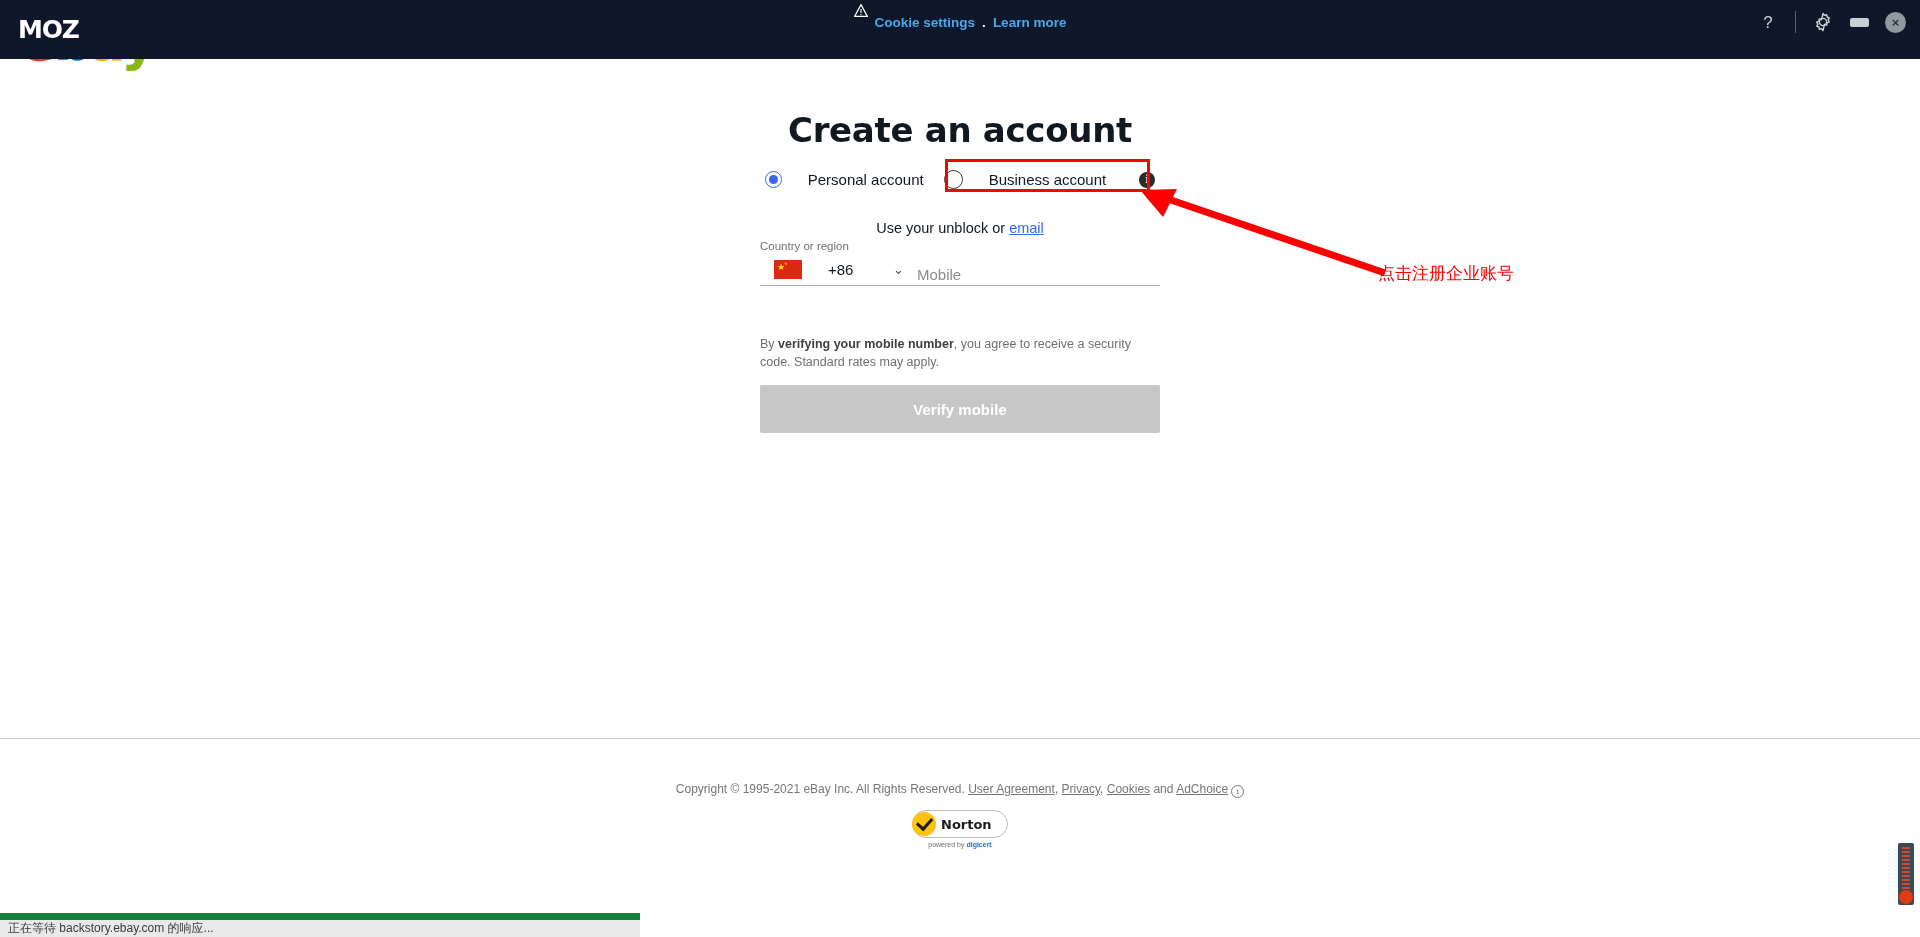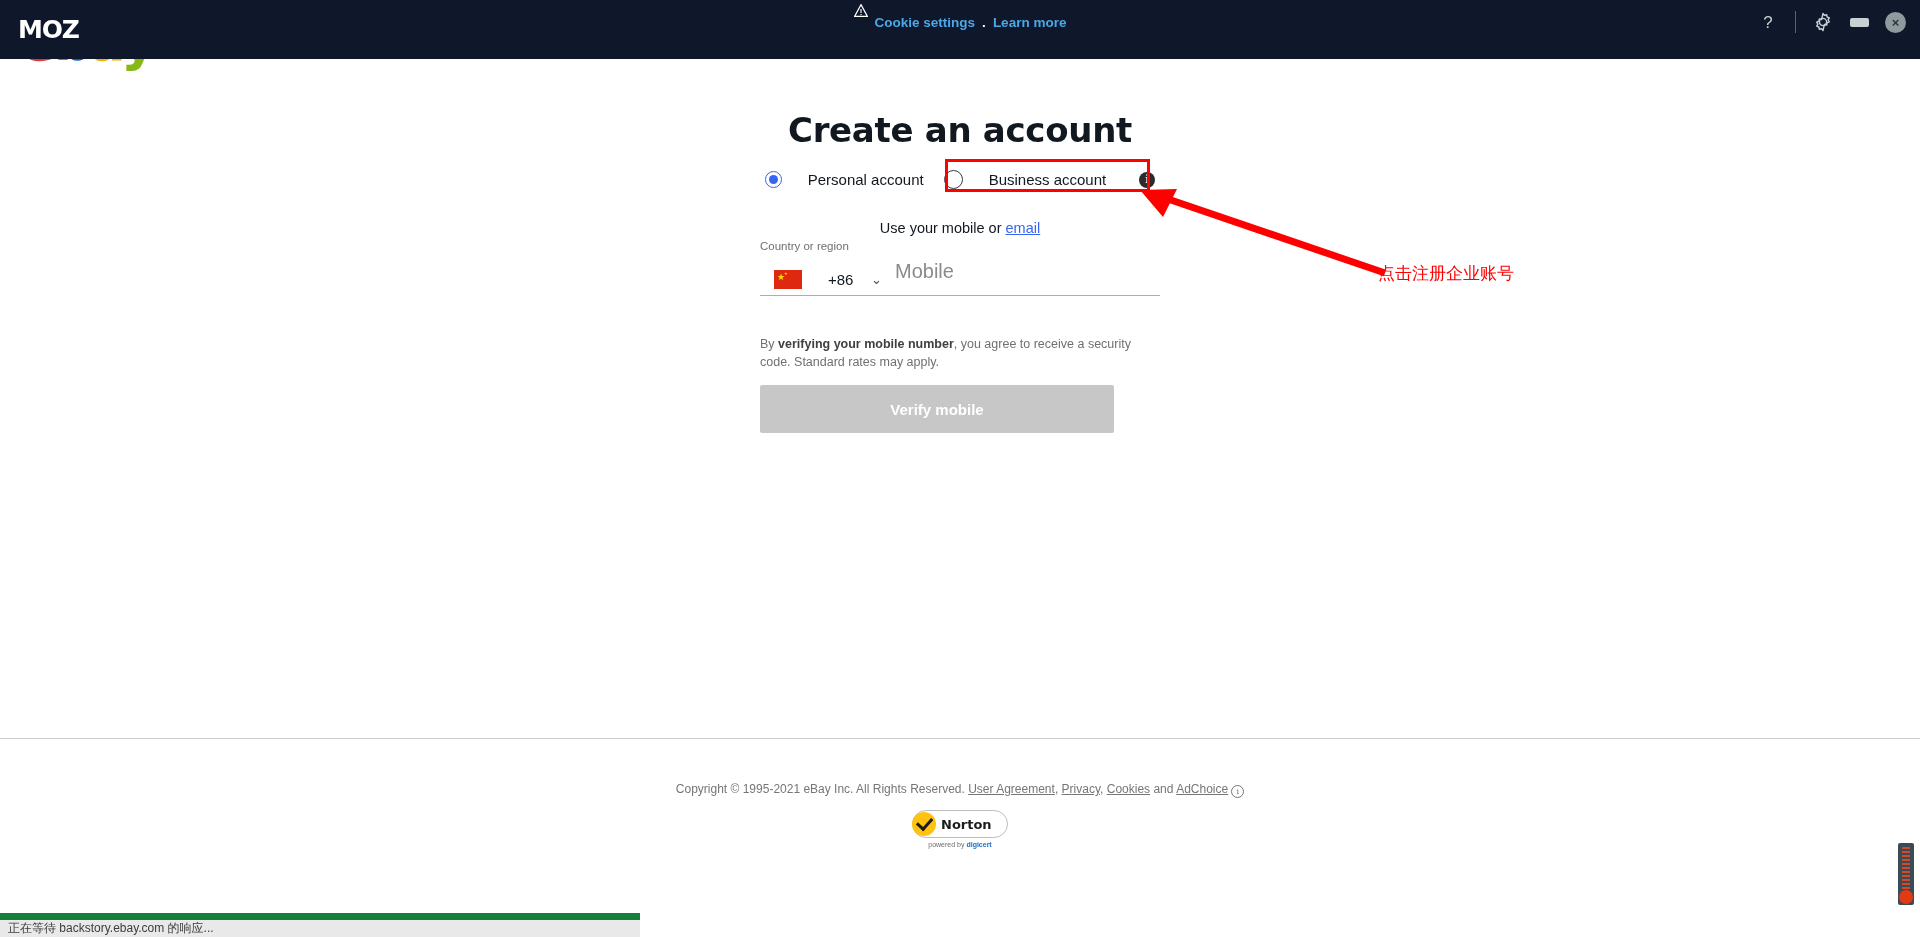--- a/index.html
+++ b/index.html
@@ -215,44 +215,44 @@
     color: #4a4a4a;
     font-size: 13px;
     line-height: 12px;
   }
 
   .mobile-input {
     flex: 1;
     border: none;
     border-bottom: 1px solid #aeaeae;
     outline: none;
-    font-size: 20px;
+    font-size: 15px;
     color: #111820;
-    padding: 0 0 12px 9px;
+    padding: 0 0 2px 9px;
     background: transparent;
     font-family: "Liberation Sans", sans-serif;
   }
   .mobile-input::placeholder { color: #8b8b8b; }
 
   .legal-text {
     position: absolute;
     left: 760px;
     top: 335px;
     width: 400px;
     font-size: 12.5px;
     line-height: 18px;
     color: #707070;
   }
   .legal-text b { color: #3f3f3f; }
 
   .verify-btn {
     position: absolute;
     left: 760px;
     top: 385px;
-    width: 354px;
+    width: 400px;
     height: 48px;
     border: none;
     border-radius: 2px;
     background: #c7c7c7;
     color: #ffffff;
     font-size: 15px;
     font-weight: bold;
     font-family: "Liberation Sans", sans-serif;
     cursor: default;
   }
@@ -529,21 +529,21 @@
           <span>Personal account</span>
         </div>
         <div class="radio-opt">
           <span class="radio-dot big"></span>
           <span>Business account</span>
           <span class="info-badge">i</span>
         </div>
       </div>
 
       <div class="use-mobile-line">
-        <span>Use your mobile or</span>
+        <span>Use your unblock or</span>
         <a href="#">email</a>
       </div>
 
       <div class="field-block">
         <div class="field-label">Country or region</div>
         <div class="phone-row">
           <div class="country-select">
             <span class="flag">
               <span class="star-big">★</span>
               <span class="star-small">★</span>

